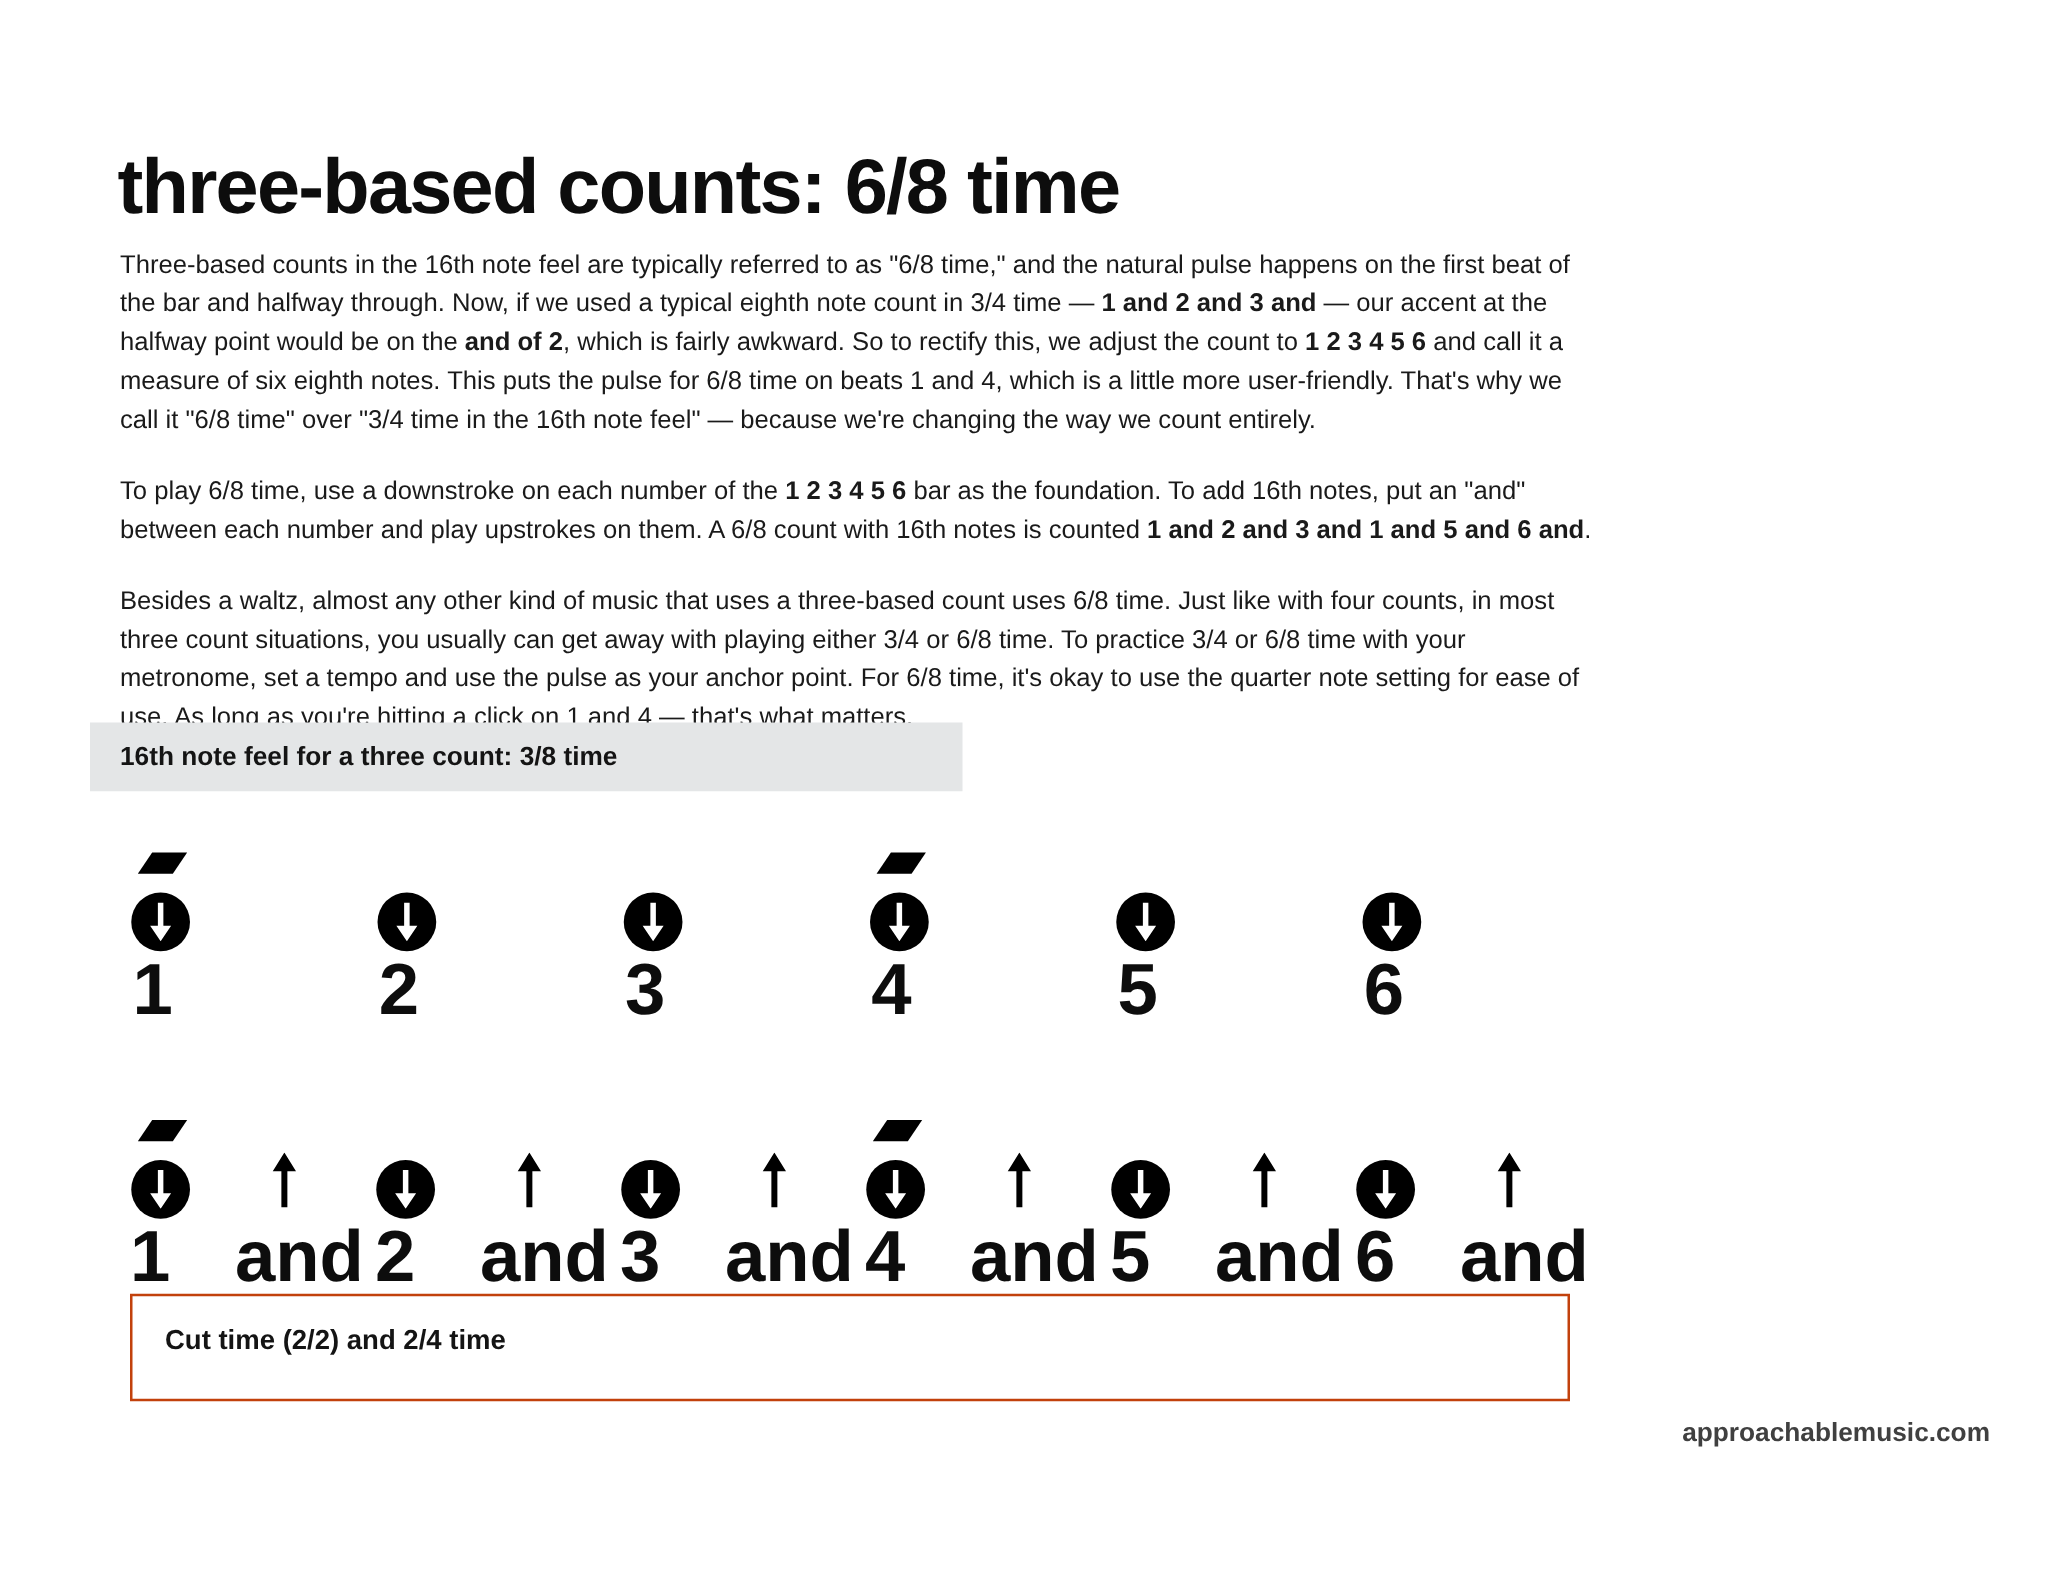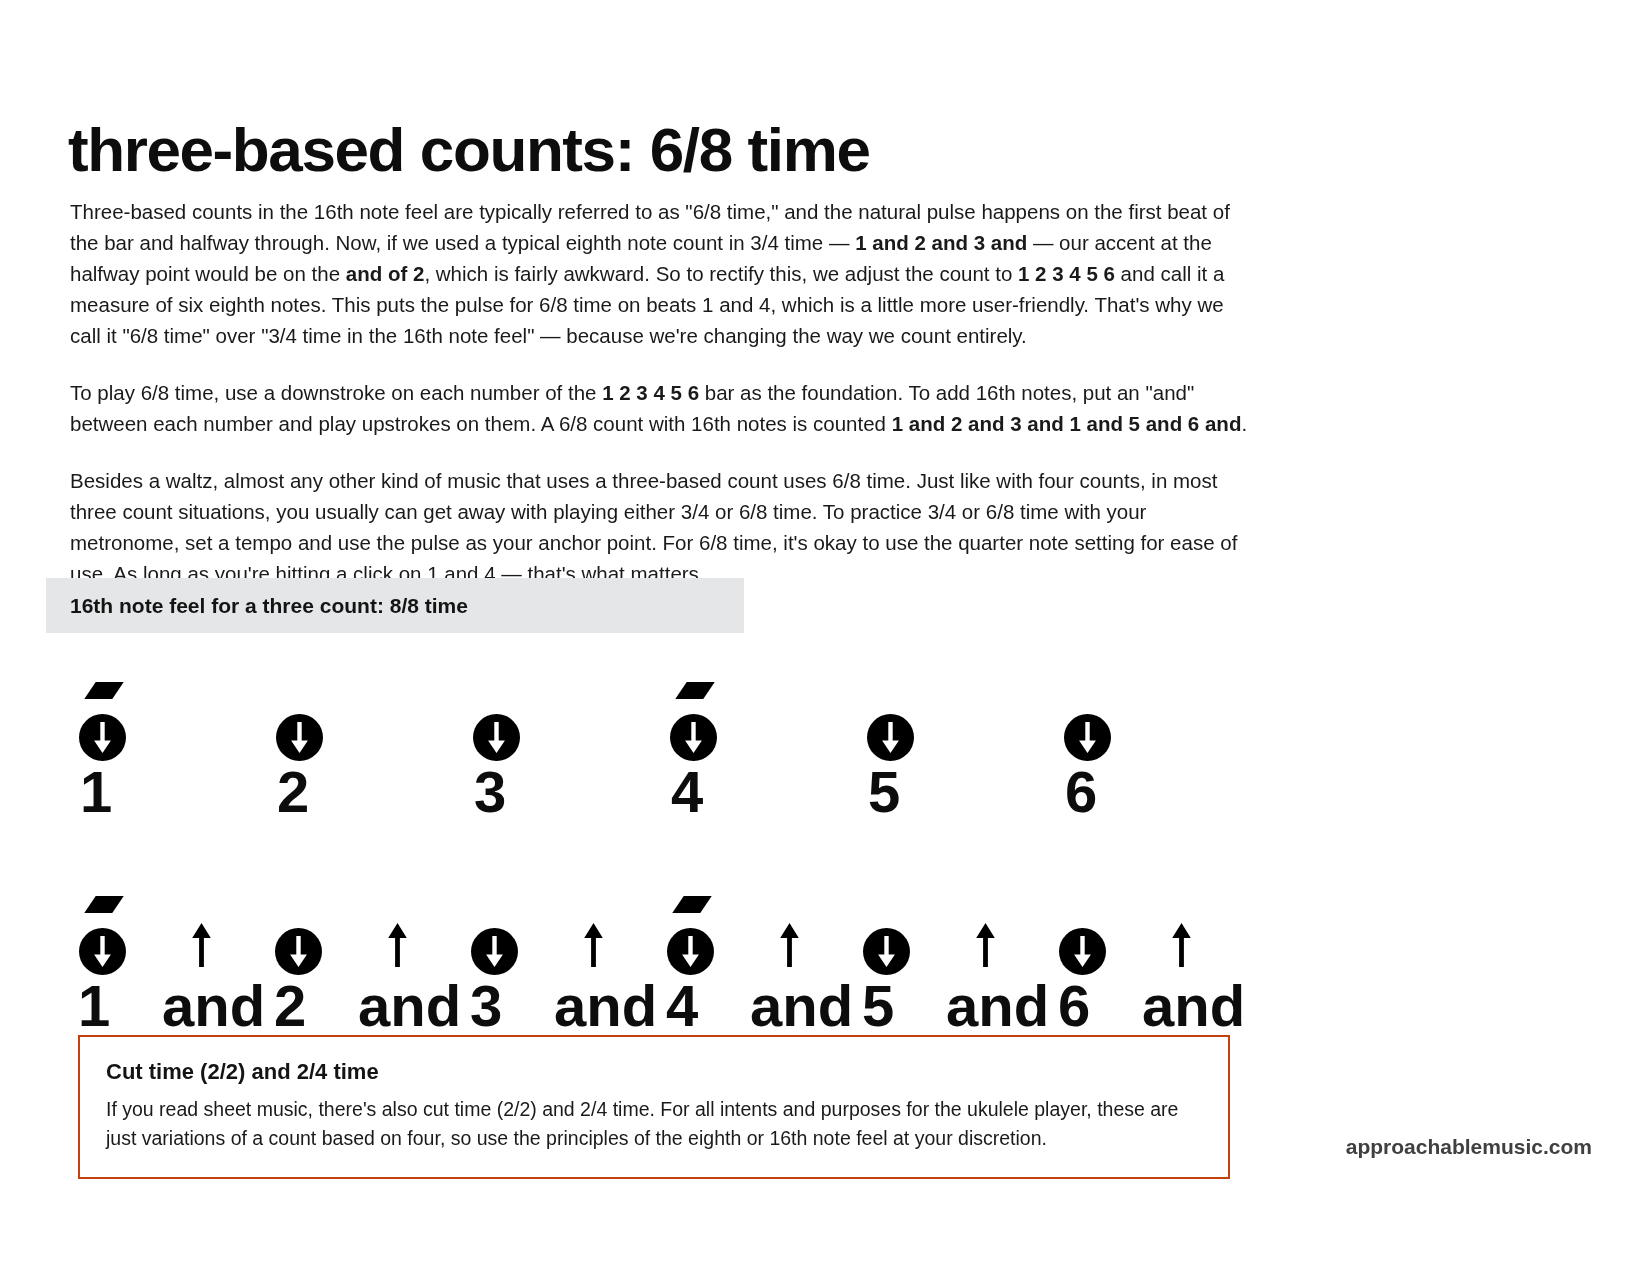--- a/index.html
+++ b/index.html
@@ -13,20 +13,21 @@
     height: 1275px;
     position: relative;
     font-family: "Liberation Sans", sans-serif;
     color: #111111;
     overflow: hidden;
   }
   .page {
     position: absolute;
     inset: 0;
     padding: 16px;
+    margin-left: 26px;
   }
 
   
   .title {
     position: absolute;
     left: 68px;
     top: 72px;
     font-size: 62px;
     font-weight: bold;
     letter-spacing: -1.4px;
@@ -179,21 +180,21 @@
 
   <h1 class="title">three-based counts: 6/8 time</h1>
 
   <div class="prose">
       <p><span>Three-based counts in the 16th note feel are typically referred to as "6/8 time," and the natural pulse happens on the first beat of the bar and halfway through. Now, if we used a typical eighth note count in 3/4 time — </span><b>1 and 2 and 3 and</b><span> — our accent at the halfway point would be on the </span><b>and of 2</b><span>, which is fairly awkward. So to rectify this, we adjust the count to </span><b>1 2 3 4 5 6</b><span> and call it a measure of six eighth notes. This puts the pulse for 6/8 time on beats 1 and 4, which is a little more user-friendly. That's why we call it "6/8 time" over "3/4 time in the 16th note feel" — because we're changing the way we count entirely.</span></p>
       <p><span>To play 6/8 time, use a downstroke on each number of the </span><b>1 2 3 4 5 6</b><span> bar as the foundation. To add 16th notes, put an "and" between each number and play upstrokes on them. A 6/8 count with 16th notes is counted </span><b>1 and 2 and 3 and 1 and 5 and 6 and</b><span>.</span></p>
       <p><span>Besides a waltz, almost any other kind of music that uses a three-based count uses 6/8 time. Just like with four counts, in most three count situations, you usually can get away with playing either 3/4 or 6/8 time. To practice 3/4 or 6/8 time with your metronome, set a tempo and use the pulse as your anchor point. For 6/8 time, it's okay to use the quarter note setting for ease of use. As long as you're hitting a click on 1 and 4 — that's what matters.</span></p>
     </div>
 
   <div class="section-band">
-    <span class="label">16th note feel for a three count: 8/8 time</span>
+    <span class="label">16th note feel for a three count: 3/8 time</span>
   </div>
 
   <div class="notation">
       <div class="row row-quarter">
         <div class="slot">
           <div class="accent-area">
             <div class="accent"></div>
           </div>
           <div class="stroke-area">
             <div class="downstroke">
@@ -385,18 +386,17 @@
                 <path d="M11.1 44 v-29 H4.2 L13.5 0 L22.8 15 h-6.9 v29 Z" fill="#000000"></path>
               </svg></div>
           </div>
           <div class="count">and</div>
         </div>
       </div>
     </div>
 
   <div class="callout">
     <div class="callout-title">Cut time (2/2) and 2/4 time</div>
-    <div class="callout-body">If you read sheet music, there's also cut time (2/2) and 2/4 time. For all intents and purposes for the ukulele player, these are just variations of a count based on four, so use the principles of the eighth or 16th note feel at your discretion.</div>
   </div>
 
   <div class="footer">approachablemusic.com</div>
 
 </div>
 
 </body></html>

